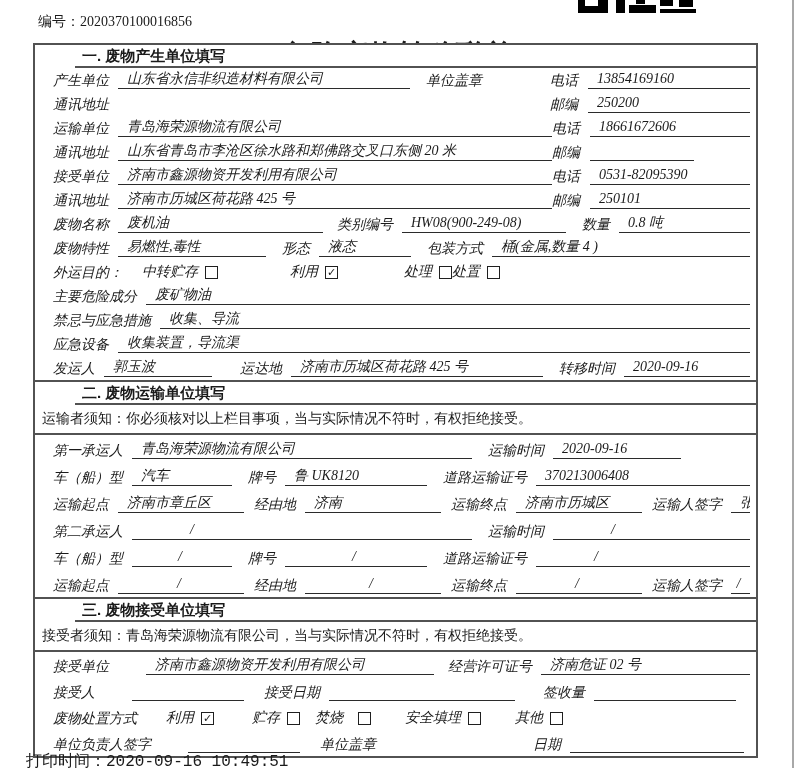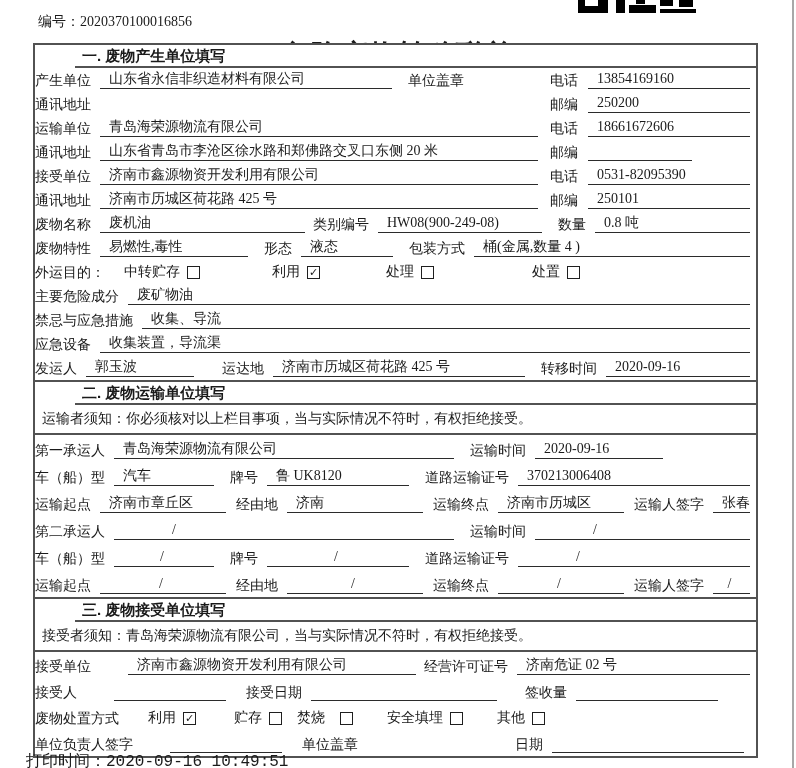--- a/index.html
+++ b/index.html
@@ -21,32 +21,32 @@
                font-family:"Liberation Sans","DejaVu Sans",sans-serif;margin-top:32px; }
 
   
   .form { position:absolute; left:33px; top:43px; width:725px; border:2px solid #525252; background:#fff; }
   .sec + .sec { border-top:2px solid #525252; }
   .sec-title { height:23px; line-height:21px; padding:0 7px; font-weight:bold; font-size:15px;
                border-bottom:2px solid #525252;
                font-family:"Liberation Sans","DejaVu Sans",sans-serif;margin-left:40px; }
   .notice { height:30px; line-height:28px; padding:0 7px; font-size:14px; border-bottom:2px solid #525252; white-space:nowrap; }
 
-  .row { display:flex; align-items:flex-end; padding:0 6px 3px 0; font-size:14px; white-space:nowrap; }
+  .row { display:flex; align-items:flex-end; padding:0 6px 3px 18px; font-size:14px; white-space:nowrap;font-style:italic; }
   .s1 .row { height:24px; }
   .s2 .row { height:27px; }
   .s3 .row { height:26px; }
 
   .lbl { margin-right:9px; line-height:17px; }
   .val { border-bottom:1px solid #2b2b2b; line-height:17px; padding:0 4px 1px 9px; overflow:hidden; }
   .vflex { flex:1; }
   .rcol { margin-left:auto; display:flex; align-items:flex-end; width:200px; }
   .rcol .lbl { margin-right:10px; }
   .rcol .val { flex:1; }
-  .rcol .val.w100 { flex:0 0 104px; } .ml10{margin-left:10px;} .ml14{margin-left:8px;}
+  .rcol .val.w100 { flex:0 0 104px; } .ml10{margin-left:10px;} .ml14{margin-left:14px;}
   .ml16{margin-left:16px;} .ml20{margin-left:20px;} .ml28{margin-left:28px;}
 
   
   .v-company{width:292px;} .v-addr{width:438px;}
   .v-name{width:205px;} .v-code{width:164px;}
   .v-trait{width:148px;} .v-form{width:92px;}
   .v-sender{width:108px;} .v-dest{width:252px;}
   .v-carrier{width:340px;} .v-ttime{width:128px;}
   .v-vtype{width:100px;} .v-plate{width:142px;}
   .v-start{width:126px;} .v-via{width:136px;} .v-end{width:126px;}
@@ -177,21 +177,21 @@
           <span class="ckbox">
               <span>✓</span>
             </span>
         </span>
         <span class="ck-group" style="margin-left:66px;">
           <span>处理</span>
           <span class="ckbox">
               <span></span>
             </span>
         </span>
-        <span class="ck-group" style="margin-left:98px;">
+        <span class="ck-group" style="">
           <span>处置</span>
           <span class="ckbox">
               <span></span>
             </span>
         </span>
       </div>
 
       <div class="row">
         <span class="lbl">主要危险成分</span>
         <span class="val vflex">废矿物油</span>

